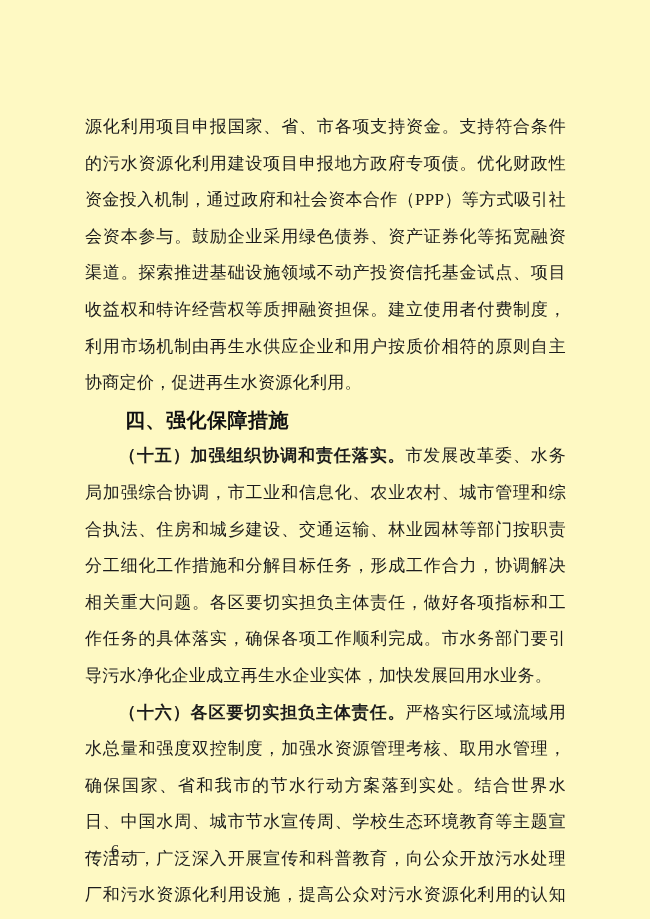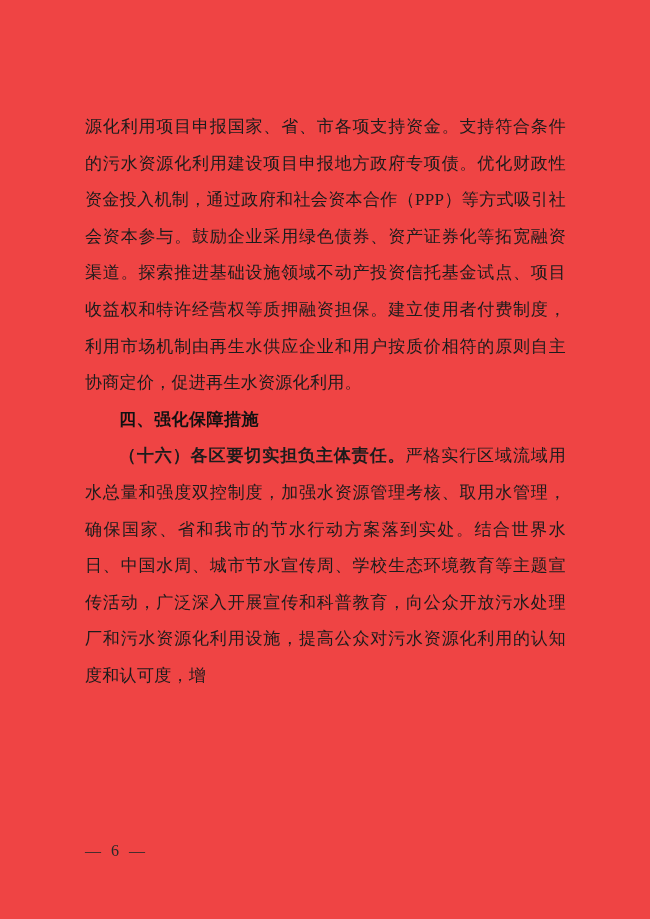--- a/index.html
+++ b/index.html
@@ -4,21 +4,21 @@
 <style>
   html, body {
     margin: 0;
     padding: 0;
     background: #ffffff;
   }
   .page {
     position: relative;
     width: 650px;
     height: 919px;
-    background: #ef4444;
+    background: #fef9c3;
     overflow: hidden;
     font-family: "Liberation Serif", serif;
   }
   .content {
     position: absolute;
     left: 85px;
     right: 84px;
     top: 109px;
   }
   .para {
@@ -29,21 +29,21 @@
     text-align: justify;
     text-justify: inter-ideograph;
     letter-spacing: 0.3px;
     word-break: break-all;
   }
   .para.indent {
     text-indent: 2em;
   }
   .heading {
     margin: 0;
-    font-size: 17px;
+    font-size: 20px;
     line-height: 36.6px;
     color: #111111;
     font-family: "Liberation Sans", sans-serif;
     font-weight: bold;
     text-indent: 2em;
     text-align: left;
     letter-spacing: 0.5px;
   }
   .lead {
     font-weight: 600;
@@ -62,19 +62,20 @@
 </head>
 <body>
 
 <div class="page">
   <div class="content">
 
     <p class="para">源化利用项目申报国家、省、市各项支持资金。支持符合条件的污水资源化利用建设项目申报地方政府专项债。优化财政性资金投入机制，通过政府和社会资本合作（PPP）等方式吸引社会资本参与。鼓励企业采用绿色债券、资产证券化等拓宽融资渠道。探索推进基础设施领域不动产投资信托基金试点、项目收益权和特许经营权等质押融资担保。建立使用者付费制度，利用市场机制由再生水供应企业和用户按质价相符的原则自主协商定价，促进再生水资源化利用。</p>
 
     <p class="heading">四、强化保障措施</p>
 
+    <p class="para indent"><span class="lead">（十五）加强组织协调和责任落实。</span><span>市发展改革委、水务局加强综合协调，市工业和信息化、农业农村、城市管理和综合执法、住房和城乡建设、交通运输、林业园林等部门按职责分工细化工作措施和分解目标任务，形成工作合力，协调解决相关重大问题。各区要切实担负主体责任，做好各项指标和工作任务的具体落实，确保各项工作顺利完成。市水务部门要引导污水净化企业成立再生水企业实体，加快发展回用水业务。</span></p>
 
     <p class="para indent"><span class="lead">（十六）各区要切实担负主体责任。</span><span>严格实行区域流域用水总量和强度双控制度，加强水资源管理考核、取用水管理，确保国家、省和我市的节水行动方案落到实处。结合世界水日、中国水周、城市节水宣传周、学校生态环境教育等主题宣传活动，广泛深入开展宣传和科普教育，向公众开放污水处理厂和污水资源化利用设施，提高公众对污水资源化利用的认知度和认可度，增</span></p>
 
   </div>
 
   <div class="footer">— 6 —</div>
 </div>
 
 </body></html>

